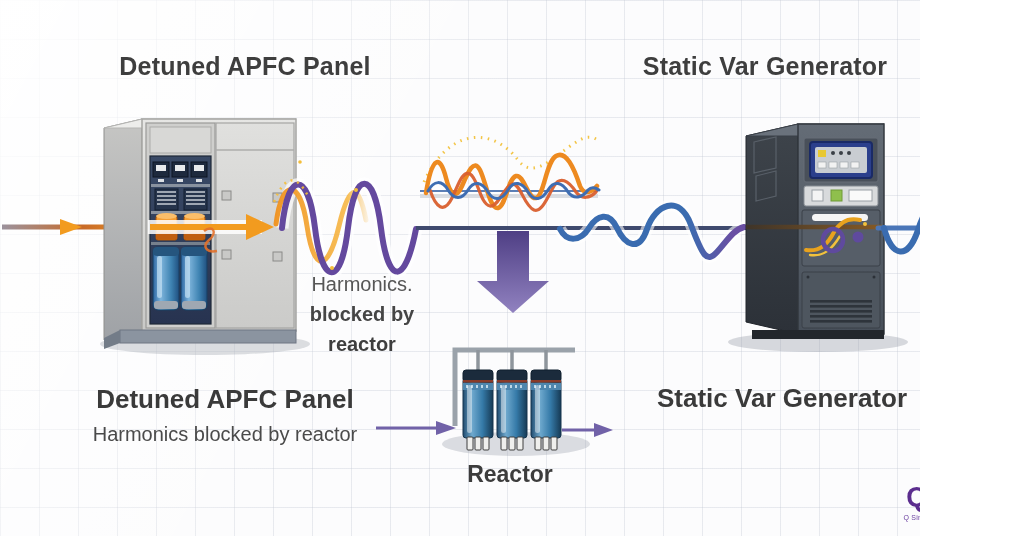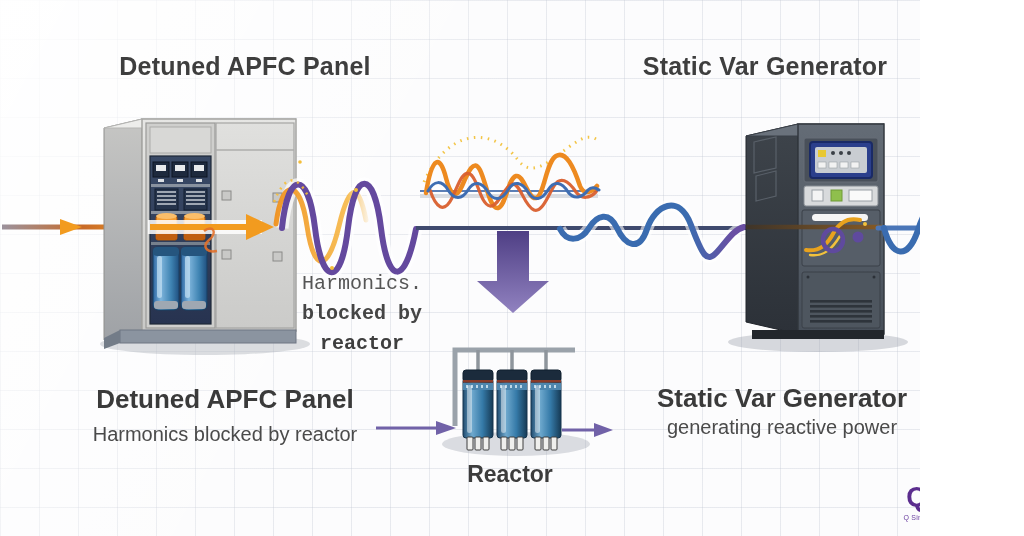--- a/index.html
+++ b/index.html
@@ -12,21 +12,21 @@
       linear-gradient(rgba(199,204,214,.38) 1px, transparent 1px),
       linear-gradient(90deg, rgba(199,204,214,.38) 1px, transparent 1px);
     background-size:auto, 39px 39px, 39px 39px;
   }
   .abs{position:absolute;}
   .illus{position:absolute;left:0;top:0;}
   .title{font-size:25px;font-weight:600;letter-spacing:.2px;text-align:center;color:#3E3E3E;}
   .title-left{left:95px;top:52px;width:300px;}
   .title-right{left:615px;top:52px;width:300px;}
   .note{font-size:20px;line-height:30px;color:#4A4A4A;text-align:center;}
-  .note-harmonics{left:272px;top:269px;width:180px;font-family:Liberation Mono, monospace;}
+  .note-harmonics{left:272px;top:269px;width:180px;}
   .note-harmonics .l1{font-weight:400;color:#565656;}
   .note-harmonics .l2{font-weight:600;color:#454545;}
   .note-harmonics .l3{font-weight:700;color:#3E3E3E;}
   .note-nocaps{left:567px;top:276px;width:180px;font-weight:400;color:#4A4A4A;}
   .reactor-label{left:430px;top:461px;width:160px;text-align:center;
     font-size:23px;font-weight:600;color:#3C3C3C;}
   .block{text-align:center;}
   .block .heading{font-size:26px;font-weight:700;color:#3A3A3A;}
   .block .sub{font-size:20px;font-weight:400;color:#4A4A4A;margin-top:5px;line-height:28px;}
   .block-left{left:70px;top:384px;width:310px;}
@@ -348,21 +348,20 @@
 
   <div class="abs reactor-label">Reactor</div>
 
   <div class="abs block block-left">
     <div class="heading">Detuned APFC Panel</div>
     <div class="sub">Harmonics blocked by reactor</div>
   </div>
 
   <div class="abs block block-right">
     <div class="heading">Static Var Generator</div>
-    <div class="sub" style="margin-top:0;line-height:26px;">generating reactive power</div>
   </div>
 
   <div class="abs logo">
     <div class="logo-row">
       <span class="logo-q">Q</span>
       <svg class="logo-wave" width="20" height="12" viewBox="0 0 20 12">
         <path d="M1,6 C4,-1 9,-1 11,6 C13,13 17,13 19,6" stroke="#3E2B6E" stroke-width="2.6" fill="none" stroke-linecap="round"></path>
       </svg>
       <span class="logo-ine">ine</span>
       <span class="logo-tm">TM</span>

